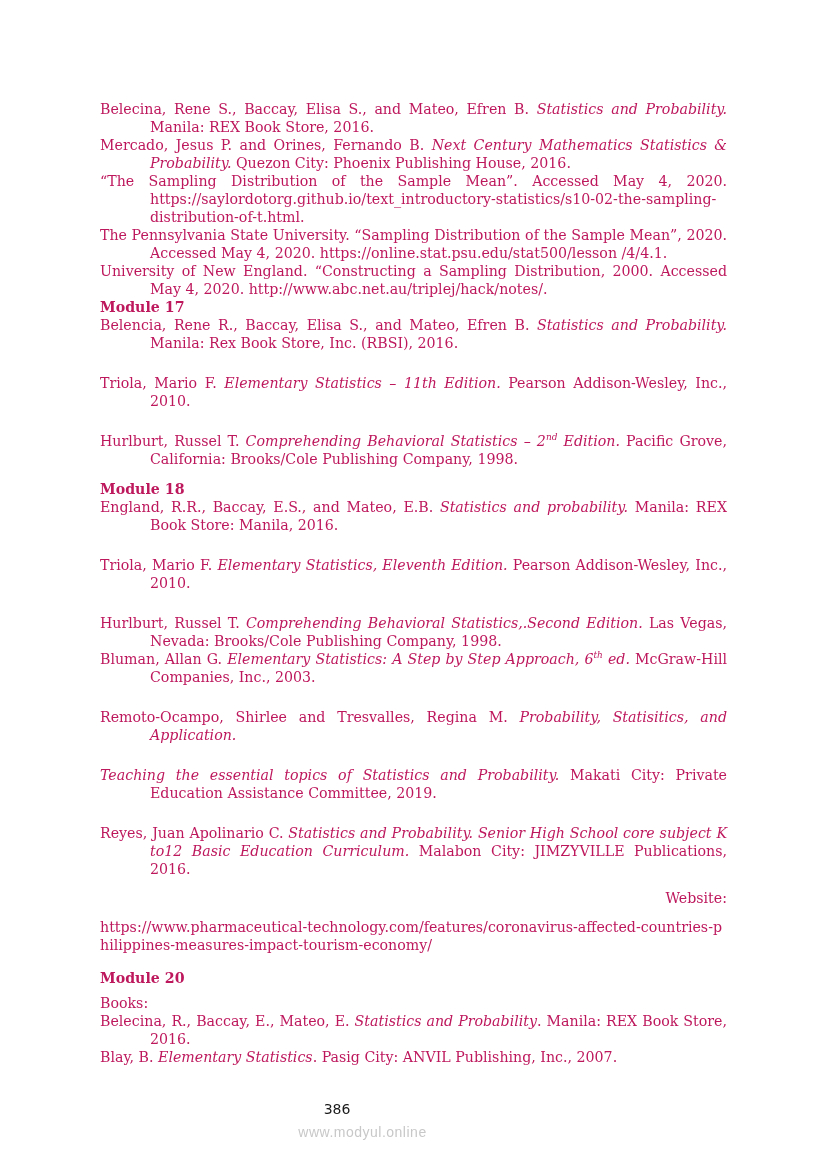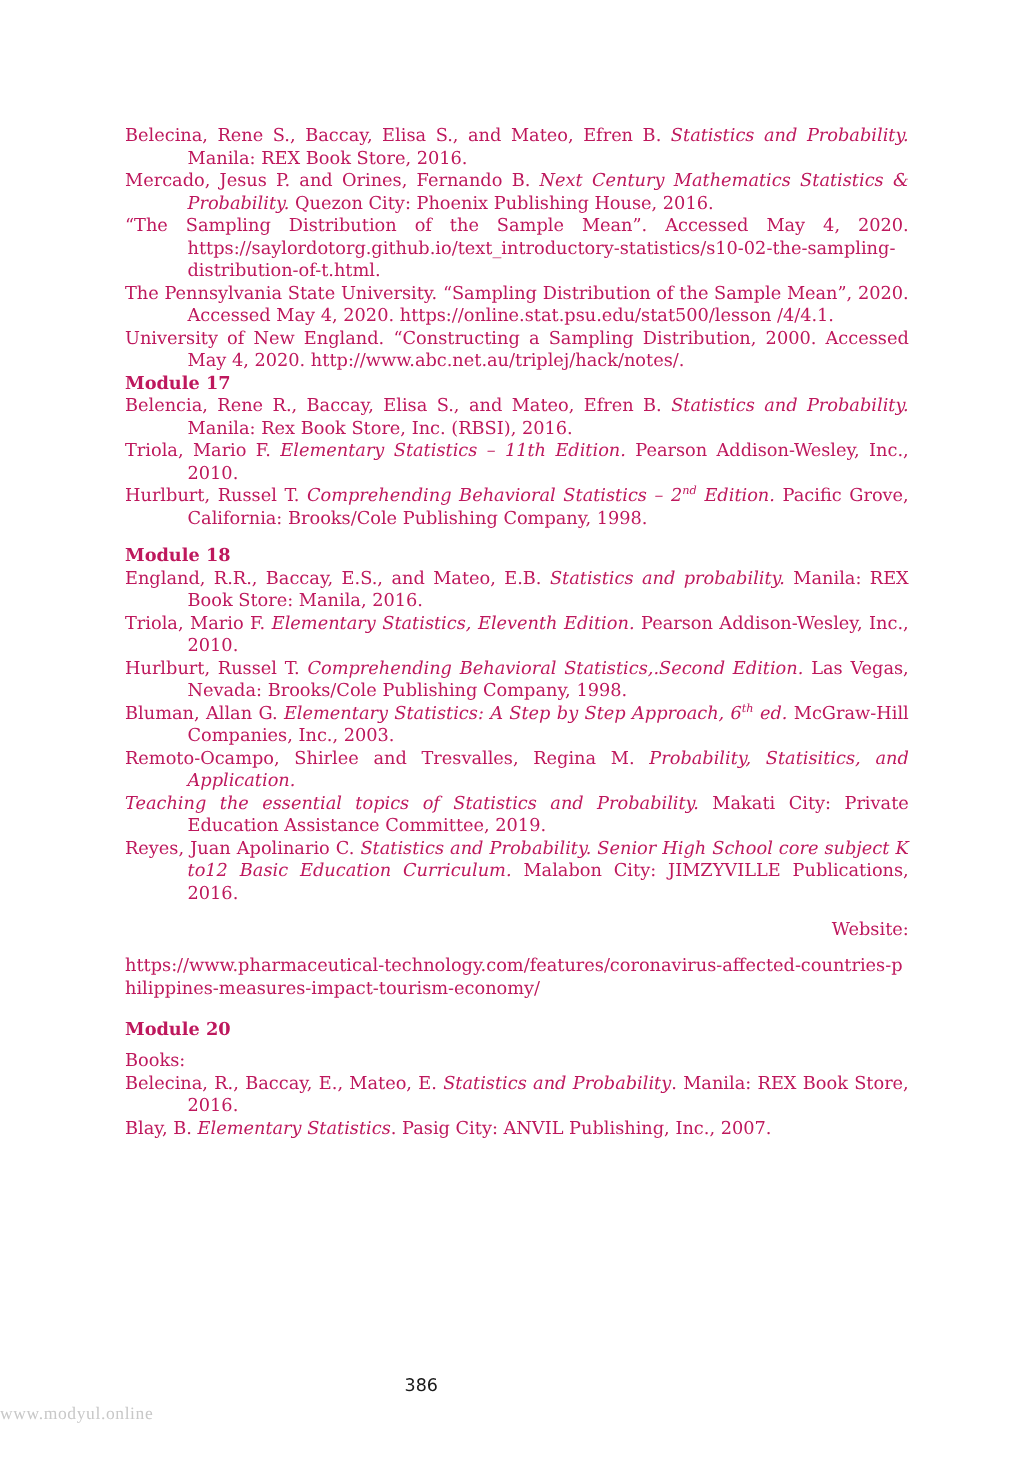--- a/index.html
+++ b/index.html
@@ -6,37 +6,37 @@
     body { width: 826px; height: 1169px; position: relative; overflow: hidden; }
     .page {
       position: absolute; left: 100px; top: 100px; width: 627px;
       font-family: "DejaVu Serif", "Liberation Serif", serif;
       font-size: 14.2px; line-height: 18px; color: #be185d;
     }
     .entry {
       padding-left: 50px; text-indent: -50px; text-align: justify;
       margin: 0;
     }
-    .entry.gap { margin-top: 0; }
+    .entry.gap { margin-top: 22px; }
     .module-head {
       font-weight: bold; margin: 0; line-height: 18px;
     }
     .module-head.gap { margin-top: 12px; }
     .plain { margin: 0; }
     .plain.gap { margin-top: 11px; text-align: right; }
     .url-block { margin: 0; margin-top: 11px; word-break: break-all; }
     i, .it { font-style: italic; }
     sup { font-size: 9px; line-height: 0; }
     .footer-num {
       position: absolute; top: 1101px; left: 0; width: 674px; text-align: center;
       font-family: "DejaVu Sans", sans-serif; font-size: 14px; color: #1a1a1a;
     }
     .footer-site {
-      position: absolute; top: 1124px; left: 0; width: 725px; 
-      font-family: Liberation Serif, serif; font-size: 14px; color: #c8c8c8;
+      position: absolute; top: 1124px; left: 0; width: 725px; text-align: center;
+      font-family: Liberation Sans, sans-serif; font-size: 14px; color: #c8c8c8;
       letter-spacing: 0.5px;
     }
   </style>
 </head>
 <body>
 
 <div class="page">
 
   <p class="entry"><span>Belecina, Rene S., Baccay, Elisa S., and Mateo, Efren B. </span><i>Statistics and Probability.</i><span> Manila: REX Book Store, 2016.</span></p>
   <p class="entry"><span>Mercado, Jesus P. and Orines, Fernando B. </span><i>Next Century Mathematics Statistics &amp; Probability.</i><span> Quezon City: Phoenix Publishing House, 2016.</span></p>

